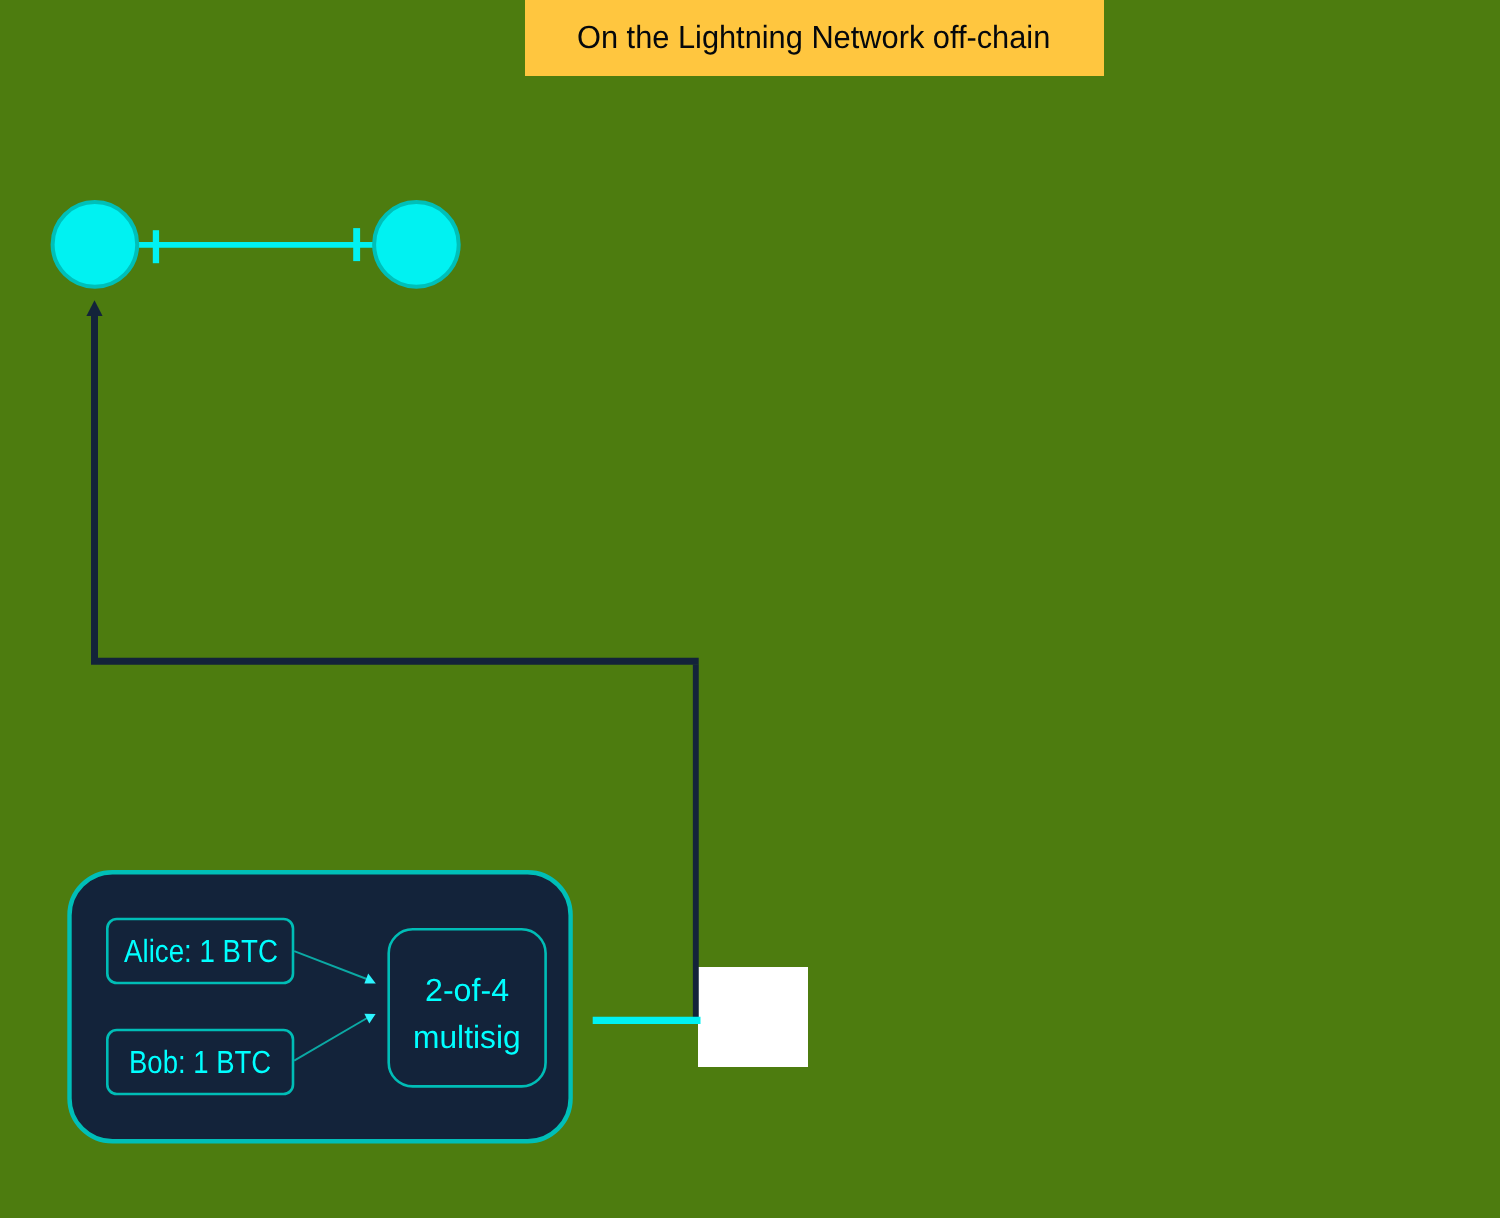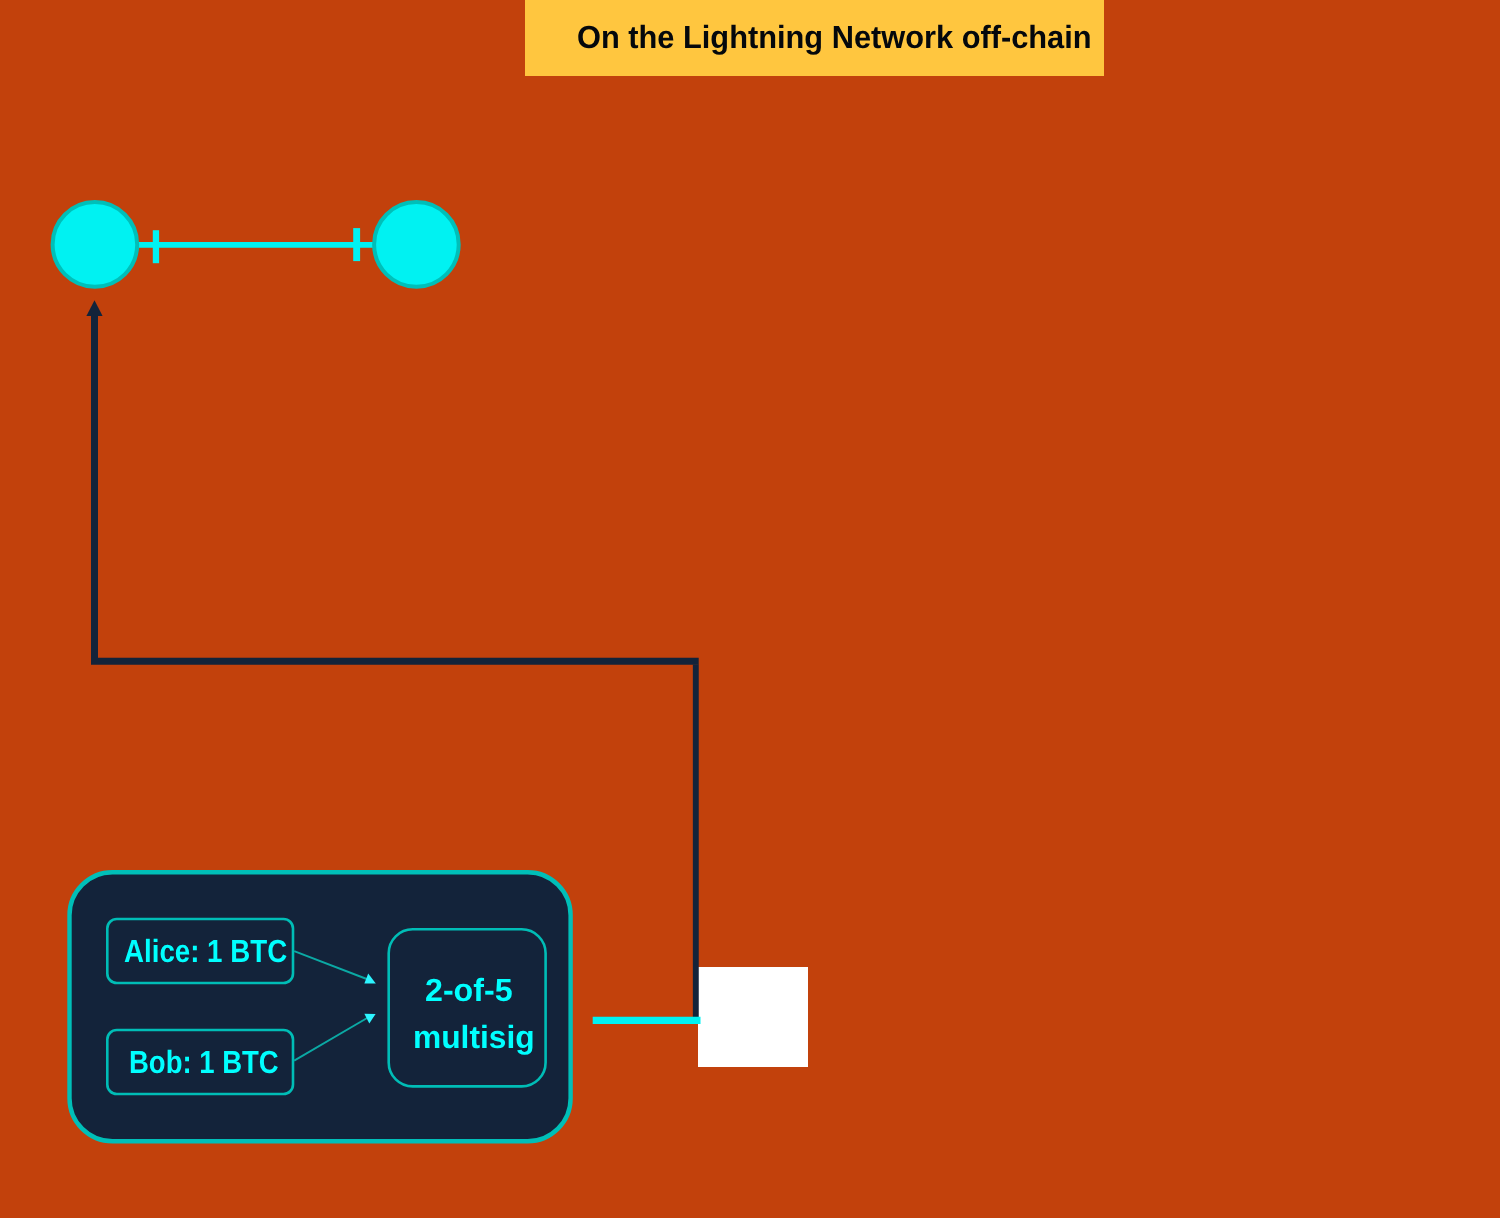--- a/index.html
+++ b/index.html
@@ -17,23 +17,22 @@
     height: 1218px;
     overflow: hidden;
     font-family: "Liberation Sans", sans-serif;
     position: relative;
   }
   #stage {
     position: absolute;
     left: 0; top: 0;
     width: 1500px;
     height: 1218px;
-    background: #c2410c;
+    background: #4d7c0f;
     overflow: hidden;
-    font-weight: bold;
   }
   svg.layer {
     position: absolute;
     left: 0;
     top: 0;
     width: 1500px;
     height: 1218px;
     overflow: visible;
   }
   .banner {
@@ -105,16 +104,16 @@
       </g>
     </g>
   </svg>
 
   <div class="banner">
     <span class="banner-text">On the Lightning Network off-chain</span>
   </div>
 
   <span class="lbl" style="left:124.4px; top:933.3px; transform:scaleX(0.8656) translateZ(0)">Alice: 1 BTC</span>
   <span class="lbl" style="left:129.0px; top:1043.6px; transform:scaleX(0.8595) translateZ(0)">Bob: 1 BTC</span>
-  <span class="lbl" style="left:425.2px; top:972.4px; transform:scaleX(1.006) translateZ(0)">2-of-5</span>
+  <span class="lbl" style="left:425.2px; top:972.4px; transform:scaleX(1.006) translateZ(0)">2-of-4</span>
   <span class="lbl" style="left:413.4px; top:1019px; transform:scaleX(0.992) translateZ(0)">multisig</span>
 
 </div>
 
 </body></html>

